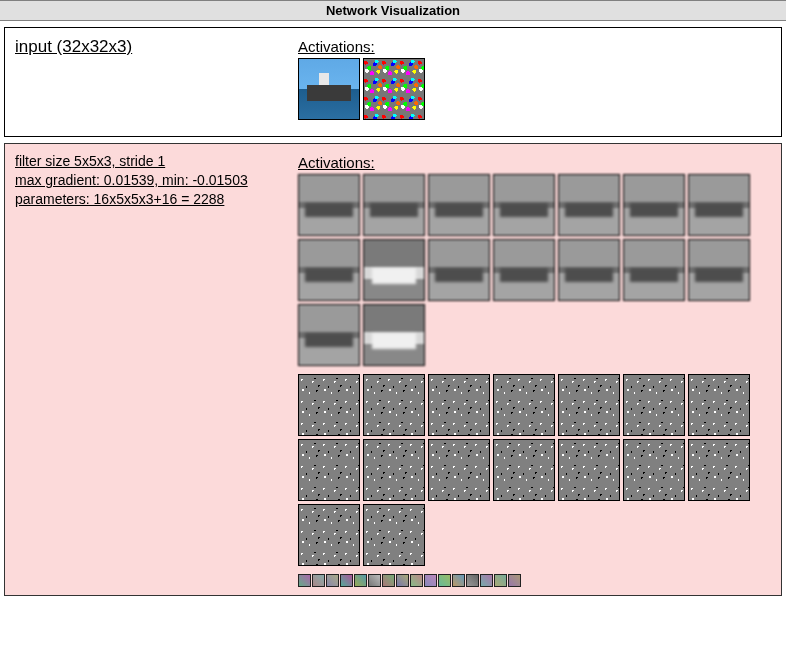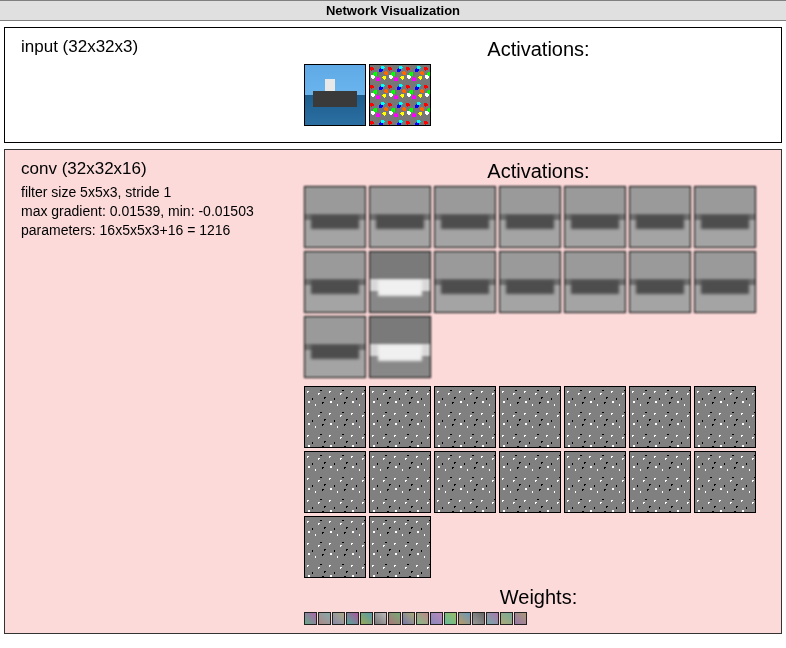--- a/index.html
+++ b/index.html
@@ -16,31 +16,32 @@
     border-top: 1px solid #808080;
     border-bottom: 1px solid #808080;
     text-align: center;
     font-weight: bold;
     padding: 2px 0;
     font-size: 13px;
   }
   .layer-panel {
     border: 1px solid #000;
     margin: 6px 4px 4px 4px;
-    padding: 8px 8px 8px 16px;
+    padding: 8px 8px 8px 10px;
     display: flex;
     align-items: flex-start;
     gap: 8px;
+    text-decoration: underline;
   }
   .layer-input { background: #fff; }
   .layer-conv  { background: #fcdada; border-color: #333; }
   .layer-info  { width: 275px; flex-shrink: 0; line-height: 1.35; }
   .layer-title { font-size: 17px; margin-bottom: 2px; }
   .layer-vis   { flex: 1; }
-  .section-label { font-size: 20px; margin: 2px 0 3px 0; text-align: center; }
+  .section-label { font-size: 15px; margin: 2px 0 3px 0; }
   .thumbs { display: flex; flex-wrap: wrap; gap: 3px; margin-bottom: 8px; }
   .thumb {
     width: 62px; height: 62px;
     background: #808080;
     border: 1px solid #000;
     display: block;
     position: relative;
     overflow: hidden;
   }
   .thumb-small {
@@ -145,24 +146,23 @@
     <div class="section-label">Activations:</div>
     <div class="thumbs">
       <span class="thumb ship"></span>
       <span class="thumb rgb-noise"></span>
     </div>
   </div>
 </div>
 
 <div class="layer-panel layer-conv">
   <div class="layer-info">
-    <div class="layer-title">conv (32x32x16)</div>
     <div>filter size 5x5x3, stride 1</div>
     <div>max gradient: 0.01539, min: -0.01503</div>
-    <div>parameters: 16x5x5x3+16 = 1216</div>
+    <div>parameters: 16x5x5x3+16 = 2288</div>
   </div>
   <div class="layer-vis">
     <div class="section-label">Activations:</div>
     <div class="thumbs">
       <span class="thumb gray-ship"></span>
       <span class="thumb gray-ship"></span>
       <span class="thumb gray-ship"></span>
       <span class="thumb gray-ship"></span>
       <span class="thumb gray-ship"></span>
       <span class="thumb gray-ship"></span>
@@ -190,21 +190,20 @@
       <span class="thumb sparse"></span>
       <span class="thumb sparse"></span>
       <span class="thumb sparse"></span>
       <span class="thumb sparse"></span>
       <span class="thumb sparse"></span>
       <span class="thumb sparse"></span>
       <span class="thumb sparse"></span>
       <span class="thumb sparse"></span>
     </div>
 
-    <div class="section-label">Weights:</div>
     <div class="weights-row">
       <span class="thumb-small w0"></span>
       <span class="thumb-small w1"></span>
       <span class="thumb-small w2"></span>
       <span class="thumb-small w3"></span>
       <span class="thumb-small w4"></span>
       <span class="thumb-small w5"></span>
       <span class="thumb-small w6"></span>
       <span class="thumb-small w7"></span>
       <span class="thumb-small w8"></span>

